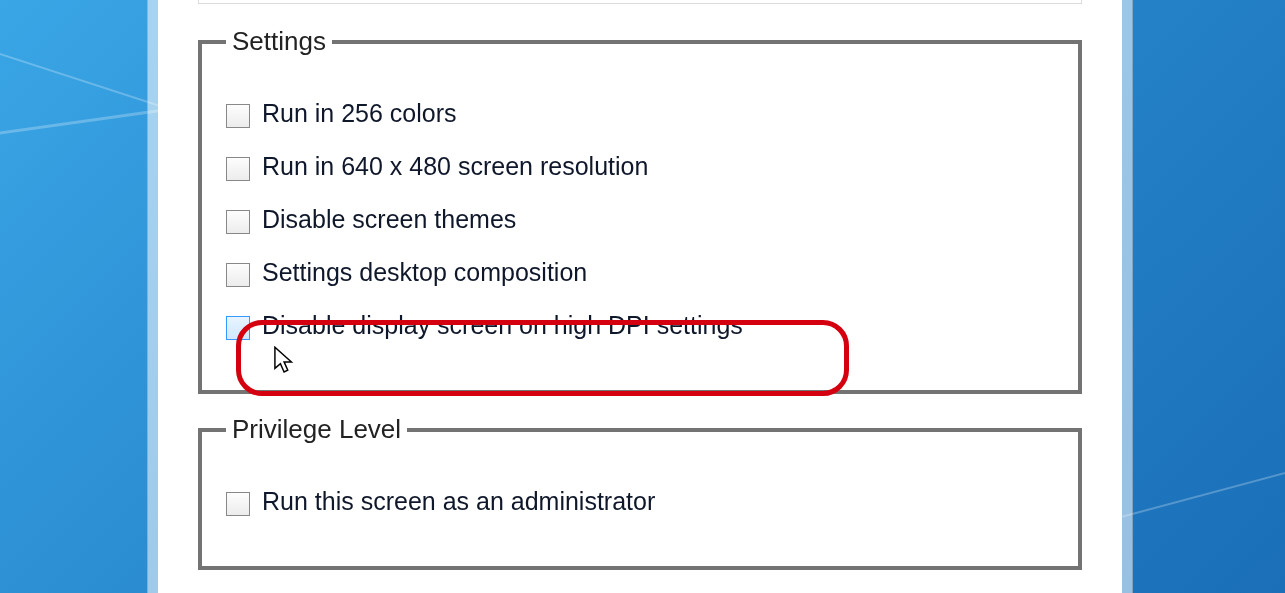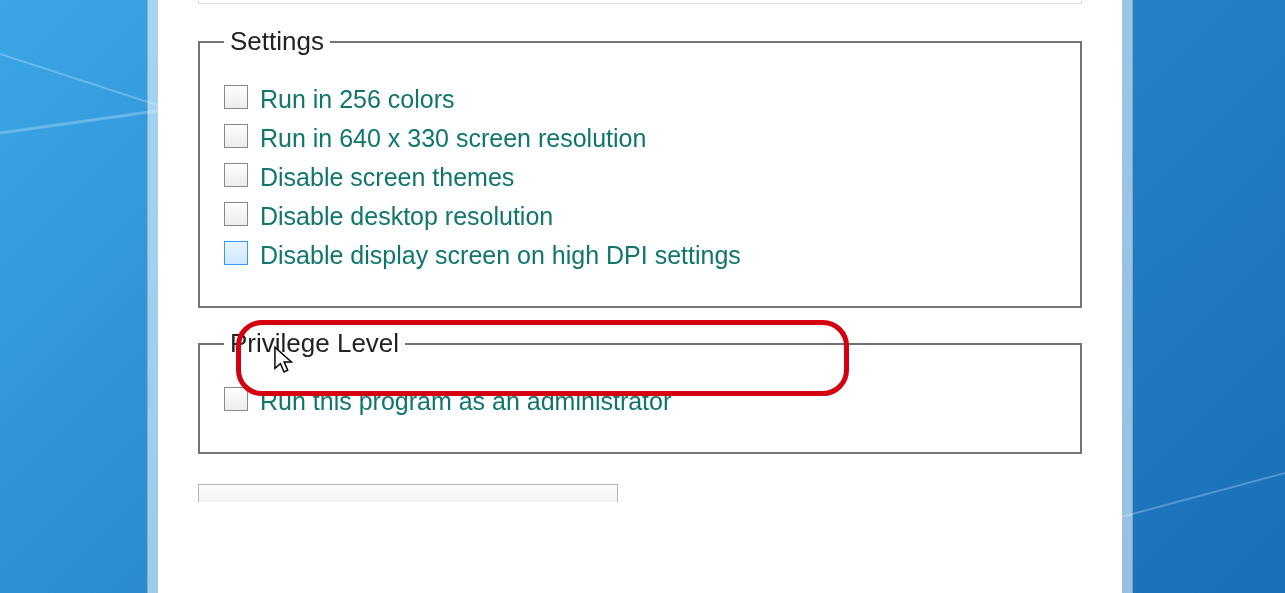--- a/index.html
+++ b/index.html
@@ -43,38 +43,38 @@
 
   
   .group-top {
     border: 1px solid #dcdcdc;
     border-top: none;
     height: 24px;
     margin-bottom: 22px;
   }
 
   fieldset.group {
-    border: 2px solid #737373;
+    border: 4px solid #737373;
     padding: 18px 24px 26px 24px;
     margin-bottom: 20px;
     position: relative;
   }
   fieldset.group legend {
     padding: 0 6px;
     font-size: 26px;
     color: #222;
   }
 
   .check-row {
     display: flex;
-    align-items: flex-start;
+    align-items: flex-end;
     gap: 12px;
-    margin: 10px 0;
+    margin: 24px 0;
     font-size: 25px;
-    color: #0f766e;
+    color: #0f172a;
     position: relative;
   }
   .check-row .cb {
     width: 24px;
     height: 24px;
     border: 1px solid #888;
     background: linear-gradient(#fdfdfd, #ececec);
     flex: 0 0 auto;
     display: inline-block;
   }
@@ -128,45 +128,45 @@
     <fieldset class="group">
       <legend>Settings</legend>
 
       <label class="check-row">
         <span class="cb"></span>
         <span>Run in 256 colors</span>
       </label>
 
       <label class="check-row">
         <span class="cb"></span>
-        <span>Run in 640 x 330 screen resolution</span>
+        <span>Run in 640 x 480 screen resolution</span>
       </label>
 
       <label class="check-row">
         <span class="cb"></span>
         <span>Disable screen themes</span>
       </label>
 
       <label class="check-row">
         <span class="cb"></span>
-        <span>Disable desktop resolution</span>
+        <span>Settings desktop composition</span>
       </label>
 
       <label class="check-row hover">
         <span class="cb"></span>
         <span>Disable display screen on high DPI settings</span>
       </label>
     </fieldset>
 
     <fieldset class="group">
       <legend>Privilege Level</legend>
 
       <label class="check-row">
         <span class="cb"></span>
-        <span>Run this program as an administrator</span>
+        <span>Run this screen as an administrator</span>
       </label>
     </fieldset>
 
     <div class="bottom-button-stub"></div>
 
   </div>
 </div>
 
 <div class="highlight-ring"></div>
 

